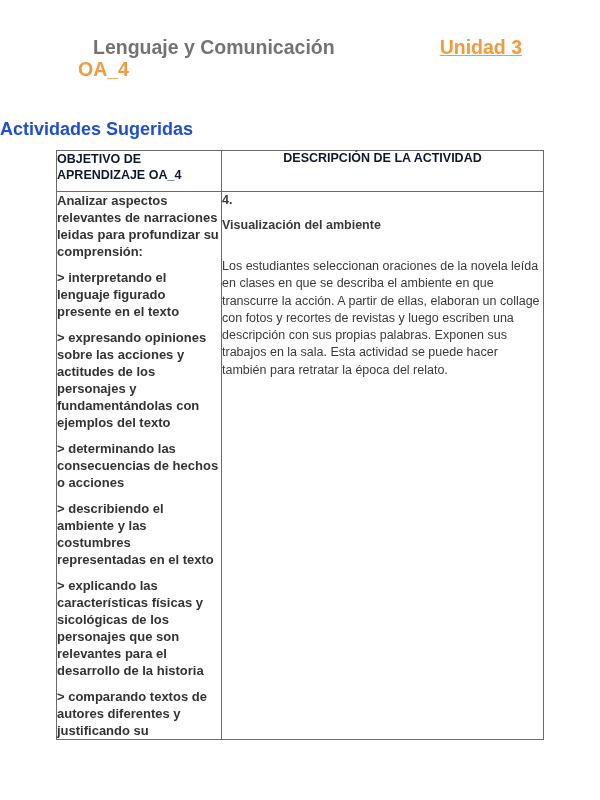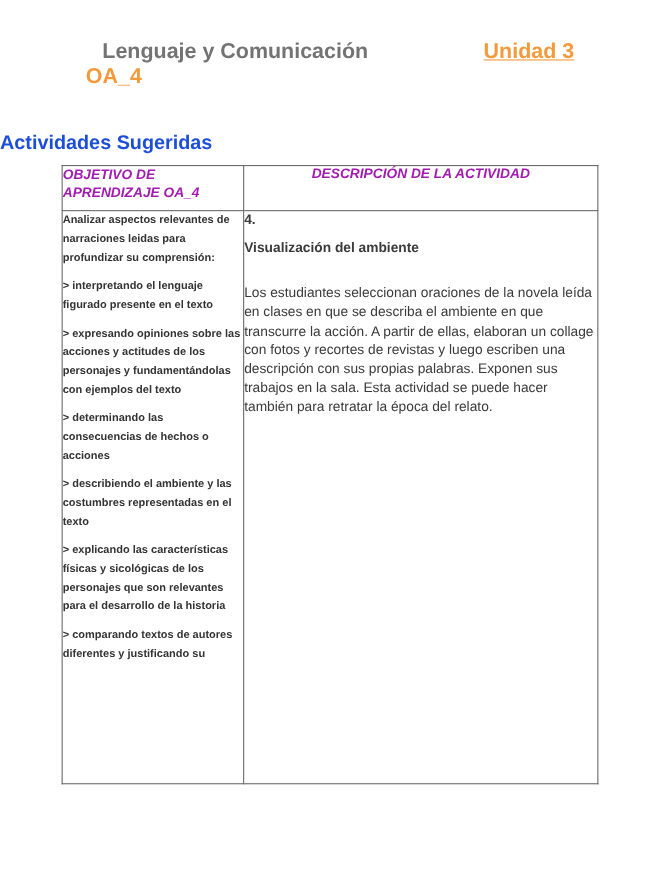--- a/index.html
+++ b/index.html
@@ -9,25 +9,25 @@
     .hdr-row { display: flex; justify-content: space-between; align-items: baseline; line-height: 22px; }
     .subject { color: #737373; font-weight: bold; font-size: 19.5px; margin-left: 15px; }
     .unit { color: #f39a3c; font-weight: bold; font-size: 19.5px; text-decoration: underline; }
     .grade { color: #111; font-weight: bold; font-size: 18.5px; }
     .oa { color: #f39a3c; font-weight: bold; font-size: 19.5px; }
     .section-title { position: absolute; top: 119px; left: 0; right: 16px; 
                      font-size: 18px; font-weight: bold; color: #1d4ed8; }
     table.act { position: absolute; left: 56px; top: 150px; width: 488px; border-collapse: collapse;
                 table-layout: fixed; }
     table.act td, table.act th { border: 1.5px solid #6a6a6a; vertical-align: top; padding: 0; }
-    th { font-size: 12.5px; font-weight: bold; color: #a21caf; text-align: left; height: 40px; font-style: italic; }
+    th { font-size: 12.5px; font-weight: bold; color: #0f172a; text-align: left; height: 40px; }
     th.c1 { width: 164px; padding: 2px 6px 0 6px; line-height: 16px; }
     th.c2 { text-align: center; padding-top: 2px; }
     td.c1 { padding: 2px 4px 0 6px; height: 520px; }
-    td.c1 p { margin: 0 0 9px 0; font-size: 10px; font-weight: bold; line-height: 17px; color: #333; }
+    td.c1 p { margin: 0 0 9px 0; font-size: 13px; font-weight: bold; line-height: 17px; color: #333; }
     td.c2 { padding: 2px 6px 0 6px; font-size: 12.5px; color: #3a3a3a; }
     .num { font-weight: bold; line-height: 16px; margin-bottom: 9px; }
     .act-title { font-weight: bold; line-height: 16px; margin-bottom: 25px; }
     .act-desc { line-height: 17.3px; margin: 0; }
   </style>
 </head>
 <body>
 
 <div class="hdr">
   <div class="hdr-row">

